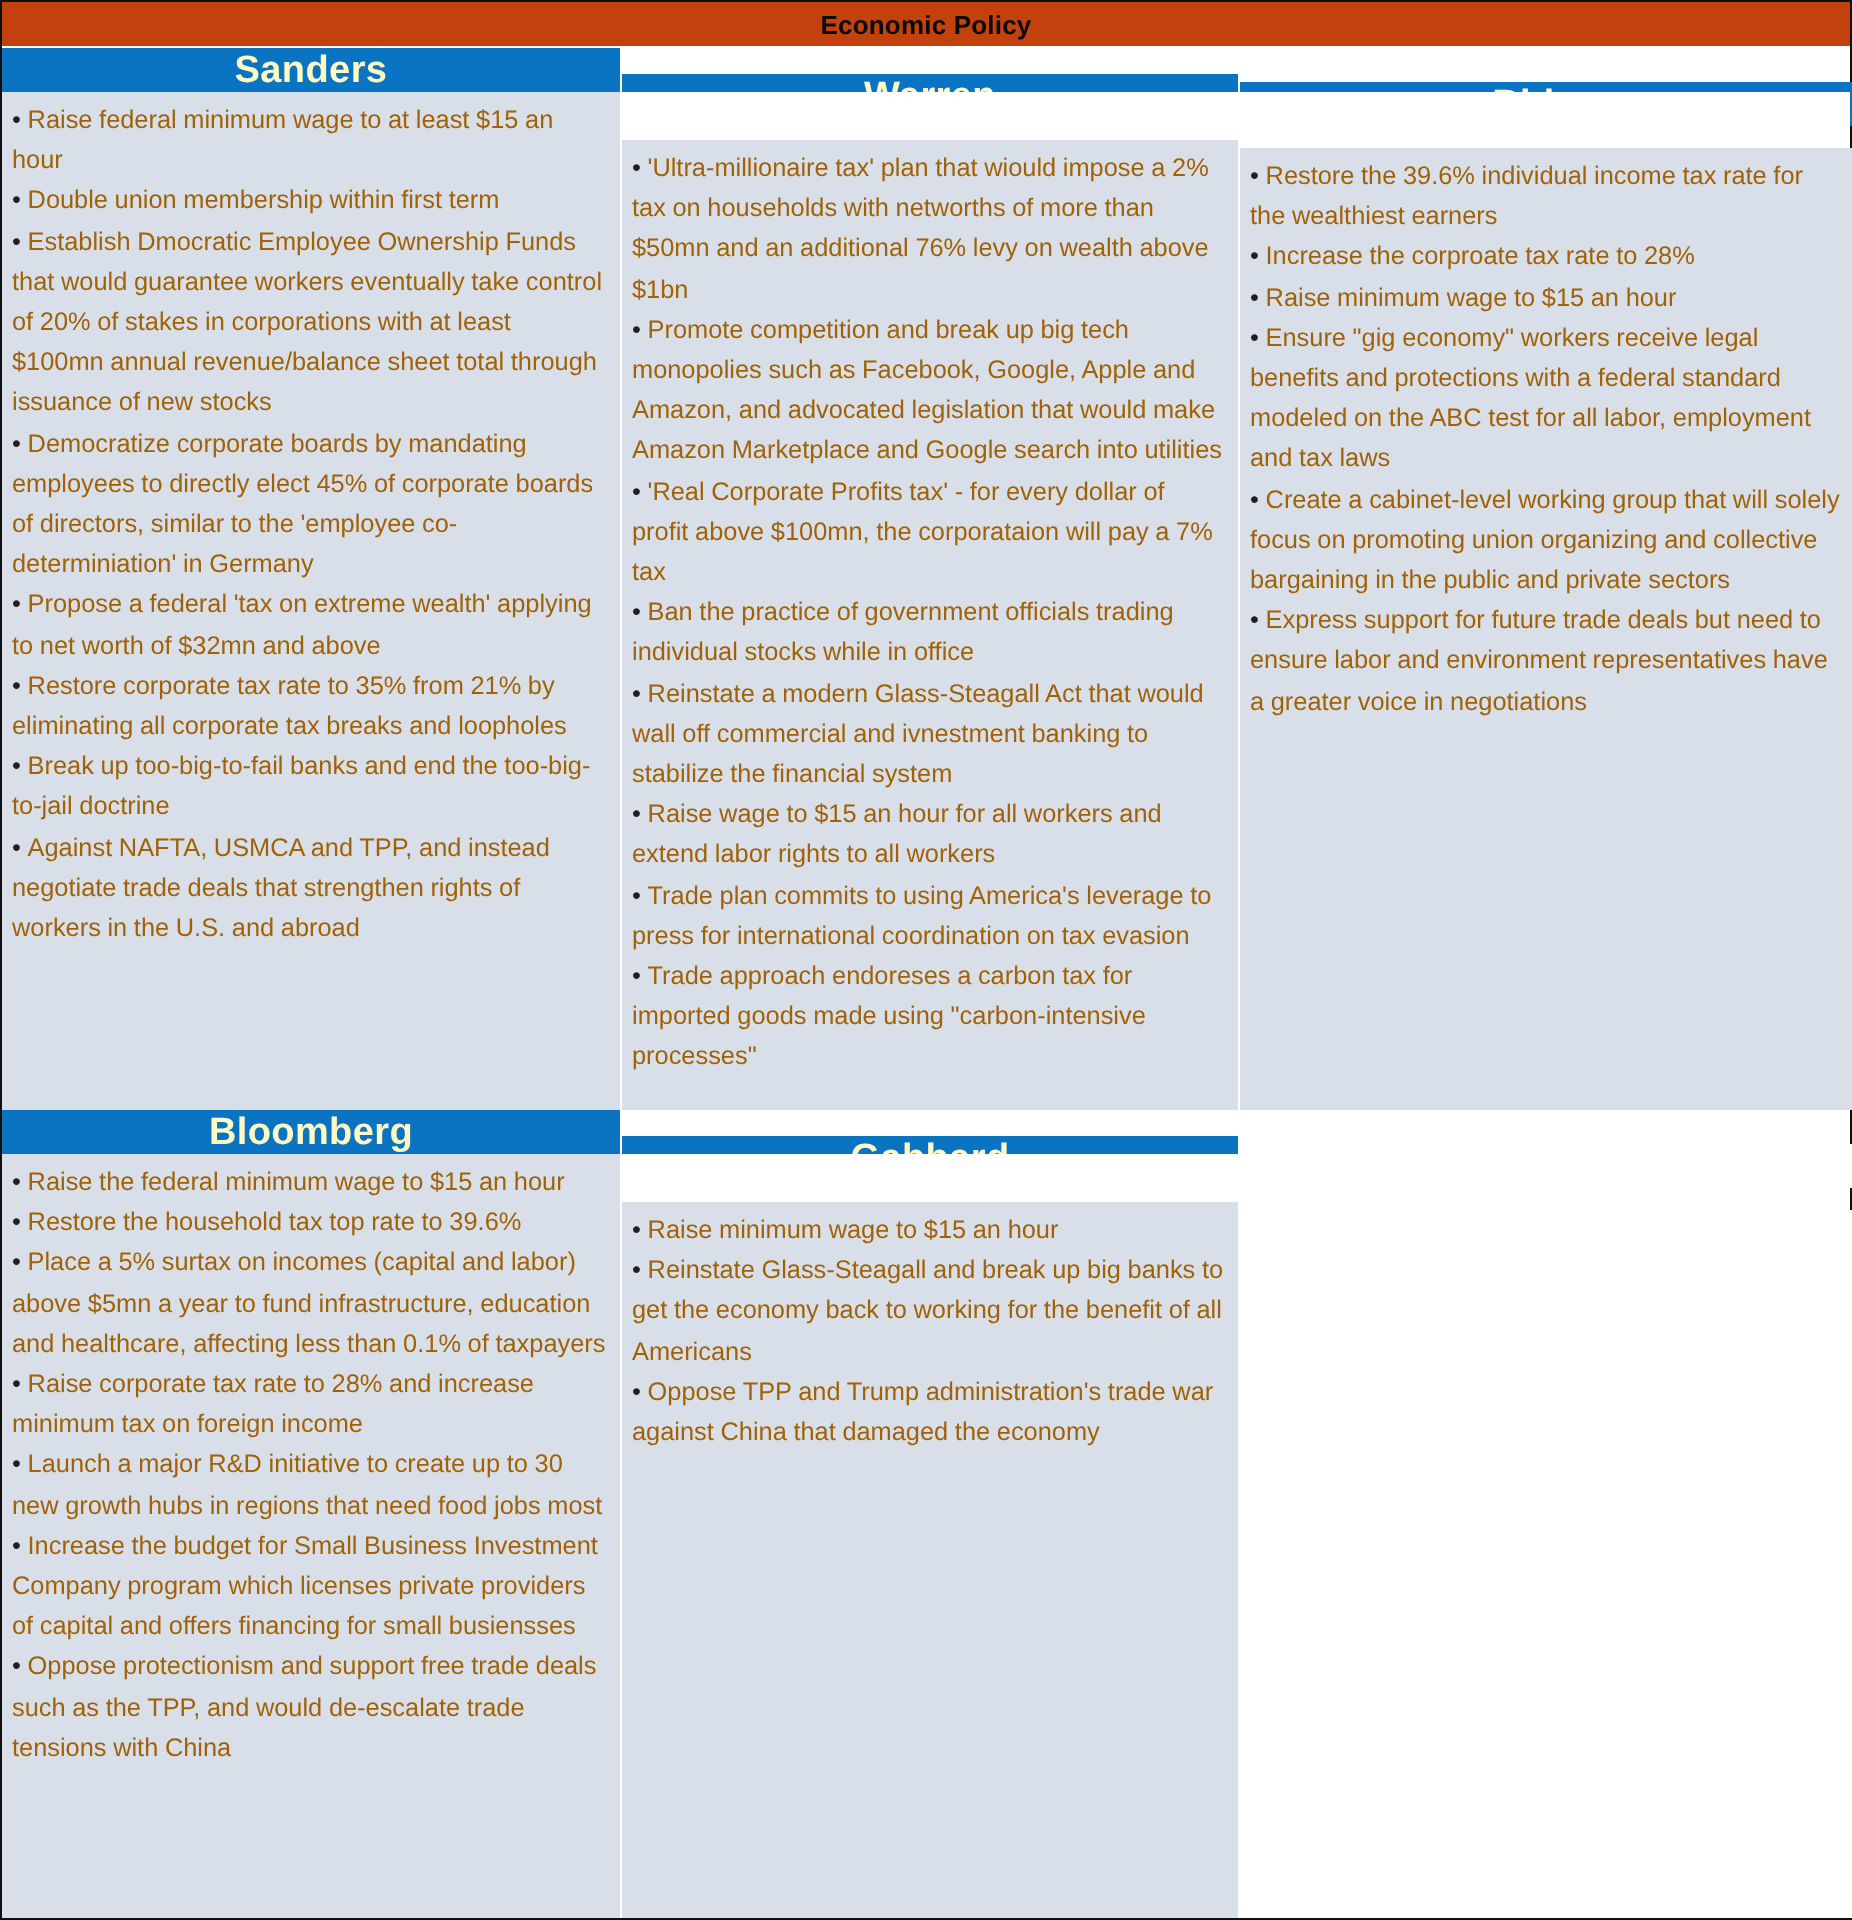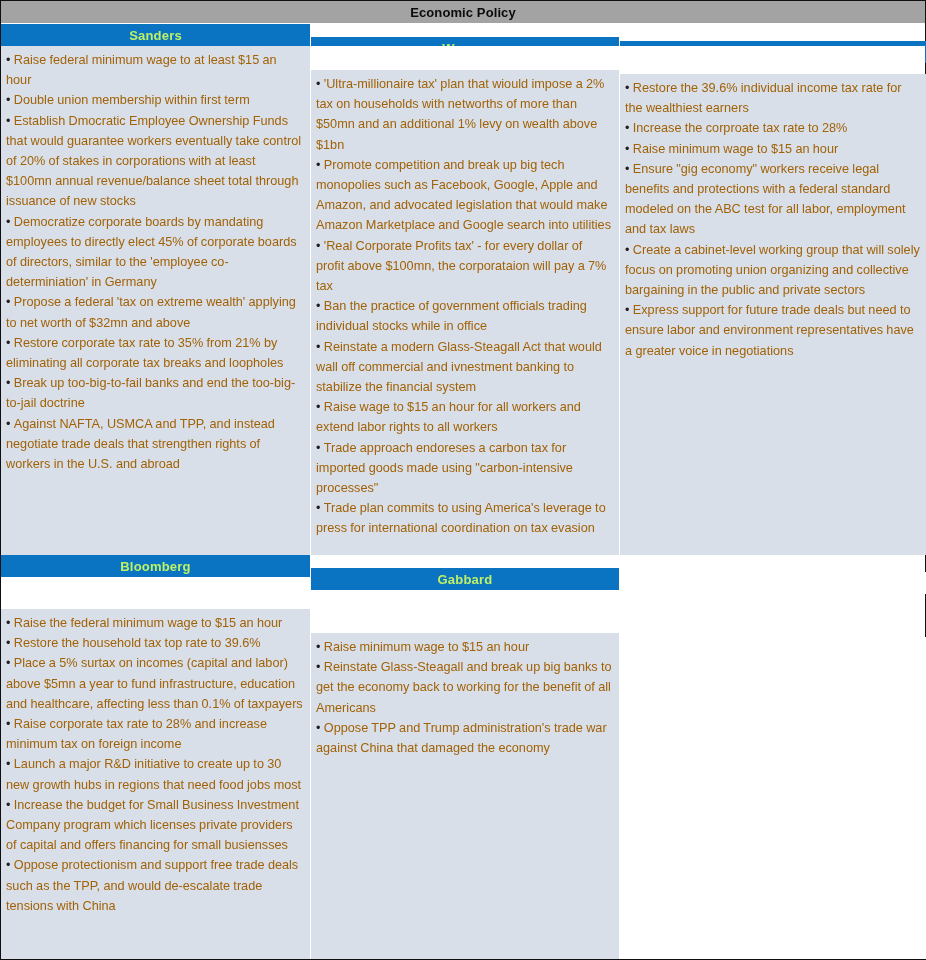--- a/index.html
+++ b/index.html
@@ -22,41 +22,41 @@
     border: 1px solid #0f0f0f;
     border-top: 1px solid #0f0f0f;
     display: flex;
     flex-direction: column;
   }
 
   
   .title-bar {
     height: 23px;
     flex: 0 0 23px;
-    background: #a3a3a3;
+    background: #c2410c;
     display: flex;
     align-items: center;
     justify-content: center;
     border-bottom: 1px solid #ffffff;
   }
   .title-bar-text {
     font-size: 13px;
     font-weight: bold;
     color: #0b0b0b;
     letter-spacing: 0.1px;
     line-height: 1;
   }
 
   
   .section {
     display: flex;
     flex-direction: column;
   }
   .section-1 { flex: 0 0 531px; }
-  .section-2 { flex: 1 1 auto; gap: 32px; }
+  .section-2 { flex: 1 1 auto; }
 
   .header-row {
     display: flex;
     height: 22px;
     flex: 0 0 22px;
     background: #ffffff;
   }
   .body-row {
     display: flex;
     flex: 1 1 auto;
@@ -76,22 +76,22 @@
     height: 22px;
     width: 100%;
     display: flex;
     align-items: center;
     justify-content: center;
   }
   .hdr-cell.empty {
     background: #ffffff;
   }
   .hdr-label {
-    color: #bef264;
-    font-size: 13px;
+    color: #fef9c3;
+    font-size: 19px;
     font-weight: bold;
     line-height: 1;
     letter-spacing: 0.2px;
   }
 
   .body-cell {
     background: #d9dfe8;
     width: 100%;
     height: 100%;
     padding: 4px 6px 4px 5px;
@@ -167,28 +167,28 @@
               <li class="bullet-item">Restore corporate tax rate to 35% from 21% by eliminating all corporate tax breaks and loopholes</li>
               <li class="bullet-item">Break up too-big-to-fail banks and end the too-big-to-jail doctrine</li>
               <li class="bullet-item">Against NAFTA, USMCA and TPP, and instead negotiate trade deals that strengthen rights of workers in the U.S. and abroad</li>
             </ul>
           </div>
       </div>
       <div class="sep"></div>
       <div class="col c2">
         <div class="body-cell">
             <ul class="bullet-list">
-              <li class="bullet-item">'Ultra-millionaire tax' plan that wiould impose a 2% tax on households with networths of more than $50mn and an additional 1% levy on wealth above $1bn</li>
+              <li class="bullet-item">'Ultra-millionaire tax' plan that wiould impose a 2% tax on households with networths of more than $50mn and an additional 76% levy on wealth above $1bn</li>
               <li class="bullet-item">Promote competition and break up big tech monopolies such as Facebook, Google, Apple and Amazon, and advocated legislation that would make Amazon Marketplace and Google search into utilities</li>
               <li class="bullet-item">'Real Corporate Profits tax' - for every dollar of profit above $100mn, the corporataion will pay a 7% tax</li>
               <li class="bullet-item">Ban the practice of government officials trading individual stocks while in office</li>
               <li class="bullet-item">Reinstate a modern Glass-Steagall Act that would wall off commercial and ivnestment banking to stabilize the financial system</li>
               <li class="bullet-item">Raise wage to $15 an hour for all workers and extend labor rights to all workers</li>
+              <li class="bullet-item">Trade plan commits to using America's leverage to press for international coordination on tax evasion</li>
               <li class="bullet-item">Trade approach endoreses a carbon tax for imported goods made using "carbon-intensive processes"</li>
-              <li class="bullet-item">Trade plan commits to using America's leverage to press for international coordination on tax evasion</li>
             </ul>
           </div>
       </div>
       <div class="sep"></div>
       <div class="col c3">
         <div class="body-cell">
             <ul class="bullet-list">
               <li class="bullet-item">Restore the 39.6% individual income tax rate for the wealthiest earners</li>
               <li class="bullet-item">Increase the corproate tax rate to 28%</li>
               <li class="bullet-item">Raise minimum wage to $15 an hour</li>

